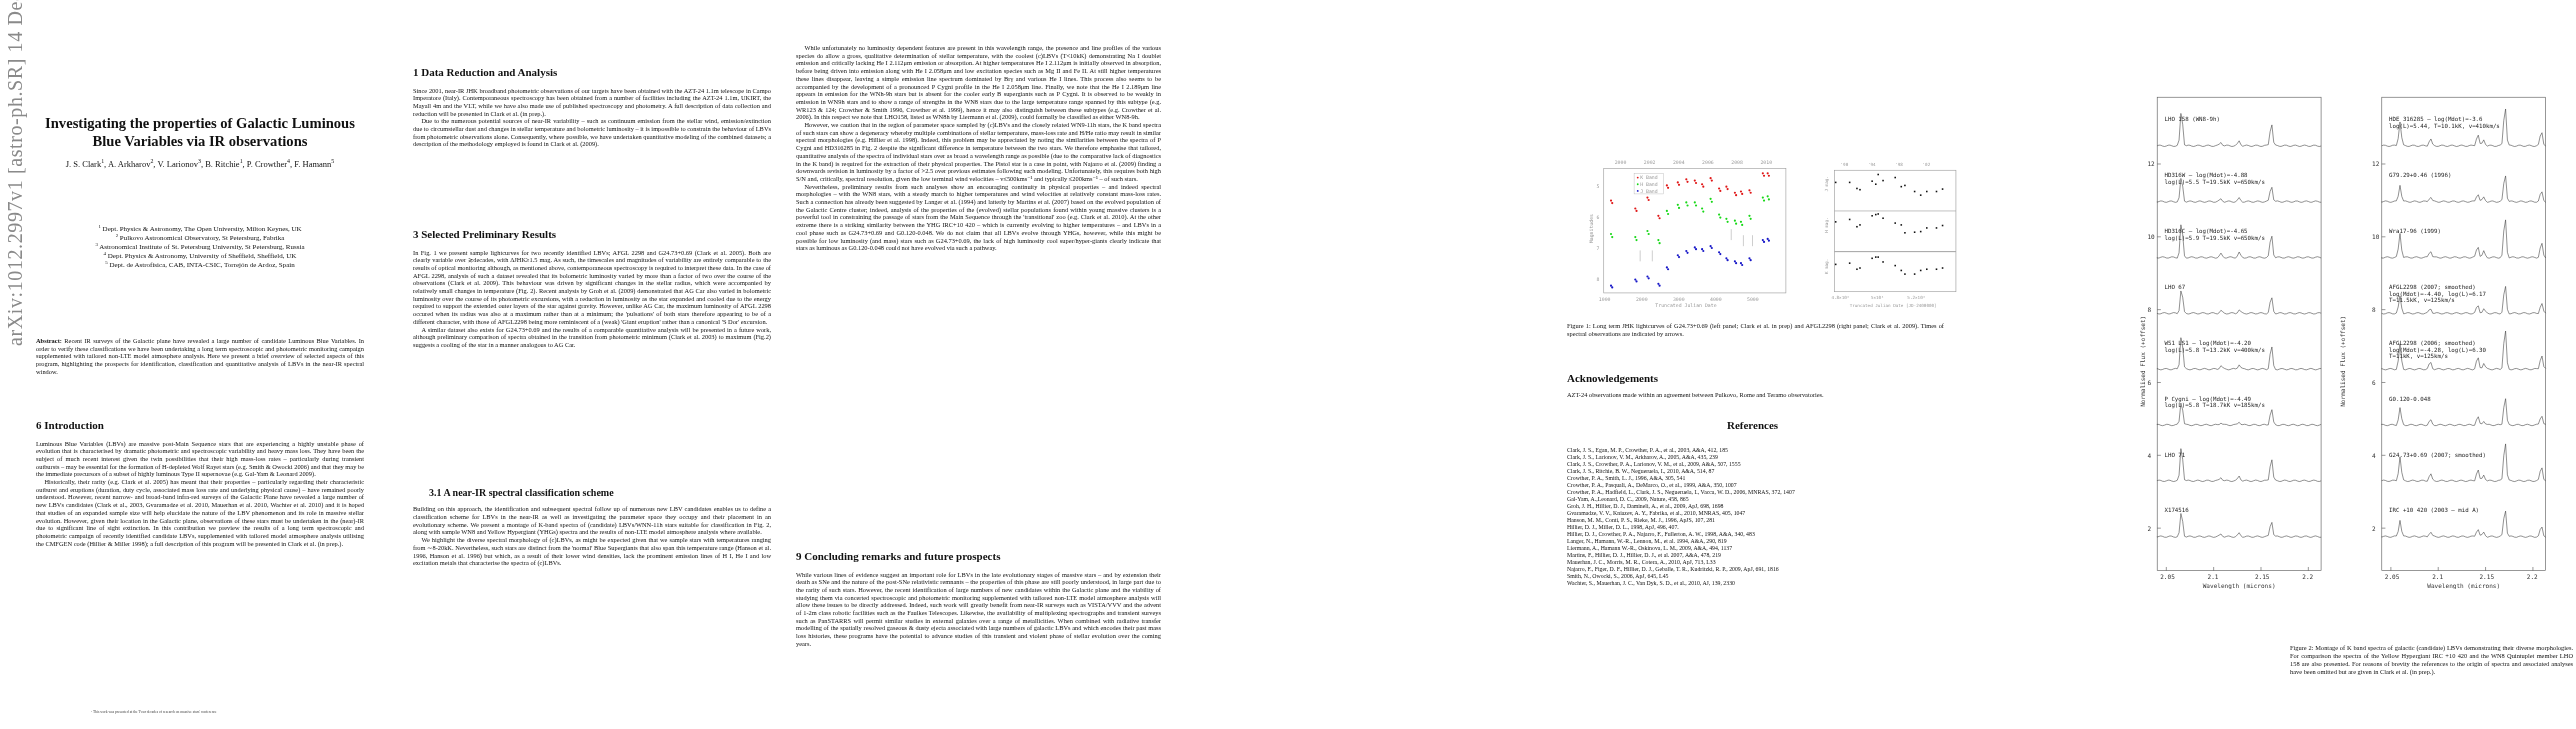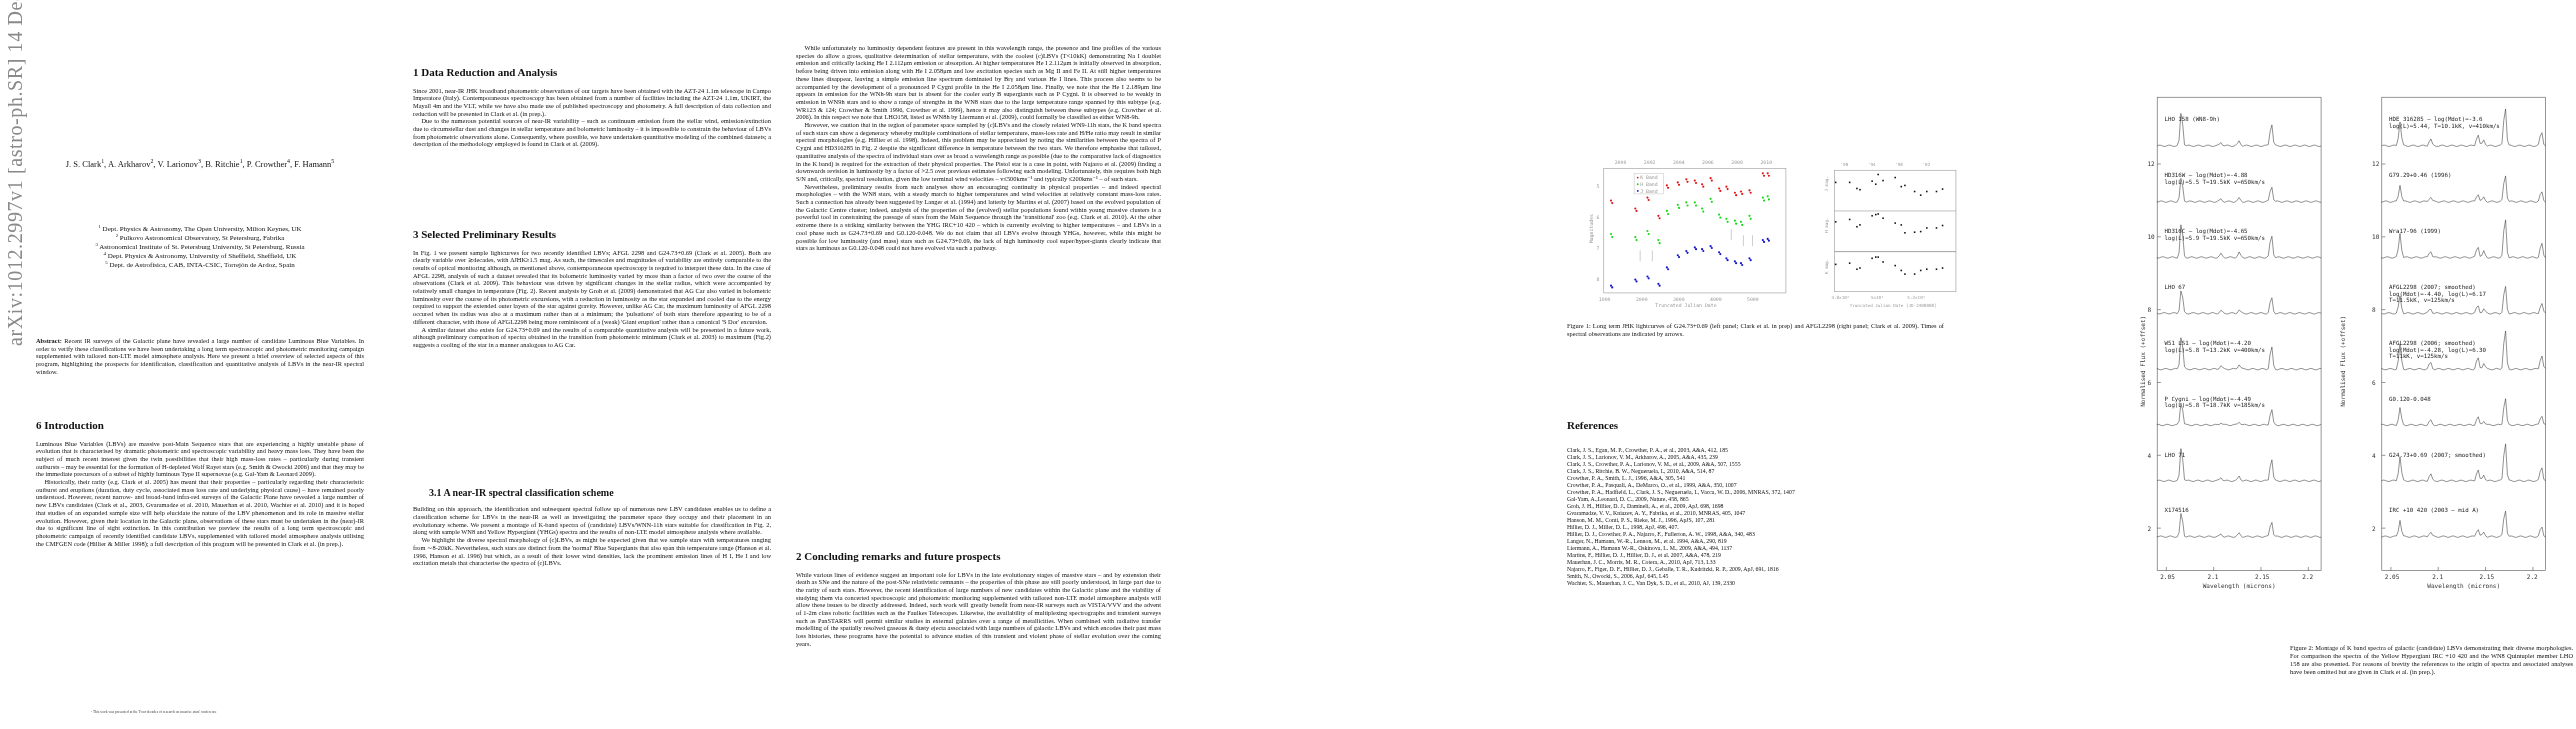--- a/index.html
+++ b/index.html
@@ -28,20 +28,21 @@
   .caption{font-size:6.4px;line-height:8px;text-align:justify;}
   .refs{font-size:5.8px;line-height:7px;}
   .refs div{white-space:nowrap;}
   svg text{font-family:"DejaVu Sans Mono",monospace;}
 </style>
 </head>
 <body>
 
 <div class="page p1">
   <div class="arxiv">arXiv:1012.2997v1  [astro-ph.SR]  14 Dec 2010</div>
+  <div class="title">Investigating the properties of Galactic Luminous Blue Variables via IR observations</div>
   <div class="authors">
     <span>J. S. Clark</span><sup>1</sup>,
     <span>A. Arkharov</span><sup>2</sup>,
     <span>V. Larionov</span><sup>3</sup>,
     <span>B. Ritchie</span><sup>1</sup>,
     <span>P. Crowther</span><sup>4</sup>,
     <span>F. Hamann</span><sup>5</sup>
   </div>
   <div class="affils">
     <div><sup>1</sup> <span>Dept. Physics &amp; Astronomy, The Open University, Milton Keynes, UK</span></div>
@@ -80,21 +81,21 @@
   </div>
 </div>
 
 <div class="page p3">
   <div class="sec" style="left:6px;top:44px;width:365px;">
     <p class="para">While unfortunately no luminosity dependent features are present in this wavelength range, the presence and line profiles of the various species do allow a gross, qualitative determination of stellar temperature, with the coolest (c)LBVs (T&lt;10kK) demonstrating Na I doublet emission and critically lacking He I 2.112μm emission or absorption. At higher temperatures He I 2.112μm is initially observed in absorption, before being driven into emission along with He I 2.058μm and low excitation species such as Mg II and Fe II. At still higher temperatures these lines disappear, leaving a simple emission line spectrum dominated by Brγ and various He I lines. This process also seems to be accompanied by the development of a pronounced P Cygni profile in the He I 2.058μm line. Finally, we note that the He I 2.189μm line appears in emission for the WNh-9h stars but is absent for the cooler early B supergiants such as P Cygni. It is observed to be weakly in emission in WN9h stars and to show a range of strengths in the WN8 stars due to the large temperature range spanned by this subtype (e.g. WR123 &amp; 124; Crowther &amp; Smith 1996, Crowther et al. 1999), hence it may also distinguish between these subtypes (e.g. Crowther et al. 2006). In this respect we note that LHO158, listed as WN8h by Liermann et al. (2009), could formally be classified as either WN8-9h.</p>
     <p class="para">However, we caution that in the region of parameter space sampled by (c)LBVs and the closely related WN9-11h stars, the K band spectra of such stars can show a degeneracy whereby multiple combinations of stellar temperature, mass-loss rate and H/He ratio may result in similar spectral morphologies (e.g. Hillier et al. 1998). Indeed, this problem may be appreciated by noting the similarities between the spectra of P Cygni and HD316285 in Fig. 2 despite the significant difference in temperature between the two stars. We therefore emphasise that tailored, quantitative analysis of the spectra of individual stars over as broad a wavelength range as possible (due to the comparative lack of diagnostics in the K band) is required for the extraction of their physical properties. The Pistol star is a case in point, with Najarro et al. (2009) finding a downwards revision in luminosity by a factor of &gt;2.5 over previous estimates following such modeling. Unfortunately, this requires both high S/N and, critically, spectral resolution, given the low terminal wind velocities – v≤500kms⁻¹ and typically ≤200kms⁻¹ – of such stars.</p>
     <p class="para">Nevertheless, preliminary results from such analyses show an encouraging continuity in physical properties – and indeed spectral morphologies – with the WN8 stars, with a steady march to higher temperatures and wind velocities at relatively constant mass-loss rates. Such a connection has already been suggested by Langer et al. (1994) and latterly by Martins et al. (2007) based on the evolved population of the Galactic Centre cluster; indeed, analysis of the properties of the (evolved) stellar populations found within young massive clusters is a powerful tool in constraining the passage of stars from the Main Sequence through the 'transitional' zoo (e.g. Clark et al. 2010). At the other extreme there is a striking similarity between the YHG IRC+10 420 – which is currently evolving to higher temperatures – and LBVs in a cool phase such as G24.73+0.69 and G0.120-0.048. We do not claim that all LBVs evolve through YHGs, however, while this might be possible for low luminosity (and mass) stars such as G24.73+0.69, the lack of high luminosity cool super/hyper-giants clearly indicate that stars as luminous as G0.120-0.048 could not have evolved via such a pathway.</p>
   </div>
   <div class="sec" style="left:6px;top:550px;width:365px;">
-    <h2 style="margin-bottom:8.5px;">2    Concluding remarks and future prospects</h2>
+    <h2 style="margin-bottom:8.5px;">9    Concluding remarks and future prospects</h2>
     <p class="para noind">While various lines of evidence suggest an important role for LBVs in the late evolutionary stages of massive stars – and by extension their death as SNe and the nature of the post-SNe relativistic remnants – the properties of this phase are still poorly understood, in large part due to the rarity of such stars. However, the recent identification of large numbers of new candidates within the Galactic plane and the viability of studying them via concerted spectroscopic and photometric monitoring supplemented with tailored non-LTE model atmosphere analysis will allow these issues to be directly addressed. Indeed, such work will greatly benefit from near-IR surveys such as VISTA/VVV and the advent of 1-2m class robotic facilities such as the Faulkes Telescopes. Likewise, the availability of multiplexing spectrographs and transient surveys such as PanSTARRS will permit similar studies in external galaxies over a range of metallicities. When combined with radiative transfer modelling of the spatially resolved gaseous &amp; dusty ejecta associated with large numbers of galactic LBVs and which encodes their past mass loss histories, these programs have the potential to advance studies of this transient and violent phase of stellar evolution over the coming years.</p>
   </div>
 </div>
 
 <div class="page p5" style="left:1188px;width:781px;">
 
   <div class="fig" style="left:355px;top:155px;width:419px;height:155px;">
     <svg width="419" height="155" viewBox="0 0 690 255">
 
       <g>
@@ -301,22 +302,26 @@
           </g>
       </g>
     </svg>
     <div class="caption" style="position:absolute;left:24px;top:167px;width:377px;">Figure 1:  Long term JHK lightcurves of G24.73+0.69 (left panel; Clark et al. in prep) and AFGL2298 (right panel; Clark et al. 2009). Times of spectral observations are indicated by arrows.</div>
   </div>
 
   <div class="sec" style="left:392px;top:1.2px;width:371px;">
     <p class="para noind" id="concl-tail"></p>
   </div>
 
+  <div class="sec" style="left:379px;top:372px;width:371px;">
+    <h2 style="margin-bottom:7.3px;">Acknowledgements</h2>
+    <p class="para noind">AZT-24 observations made within an agreement between Pulkovo, Rome and Teramo observatories.</p>
+  </div>
   <div class="sec" style="left:379px;top:419px;width:371px;">
-    <h2 style="margin-bottom:16px;">References</h2>
+    <h2 style="margin-bottom:16px;text-align:center;">References</h2>
     <div class="refs" id="ref-list">
         <div>Clark, J. S., Egan, M. P., Crowther, P. A., et al., 2003, A&amp;A, 412, 185</div>
         <div>Clark, J. S., Larionov, V. M., Arkharov, A., 2005, A&amp;A, 435, 239</div>
         <div>Clark, J. S., Crowther, P. A., Larionov, V. M., et al., 2009, A&amp;A, 507, 1555</div>
         <div>Clark, J. S., Ritchie, B. W., Negueruela, I., 2010, A&amp;A, 514, 87</div>
         <div>Crowther, P. A., Smith, L. J., 1996, A&amp;A, 305, 541</div>
         <div>Crowther, P. A., Pasquali, A., DeMarco, O., et al., 1999, A&amp;A, 350, 1007</div>
         <div>Crowther, P. A., Hadfield, L., Clark, J. S., Negueruela, I., Vacca, W. D., 2006, MNRAS, 372, 1407</div>
         <div>Gal-Yam, A.,Leonard, D. C., 2009, Nature, 458, 865</div>
         <div>Groh, J. H., Hillier, D. J., Damineli, A., et al., 2009, ApJ, 698, 1698</div>

